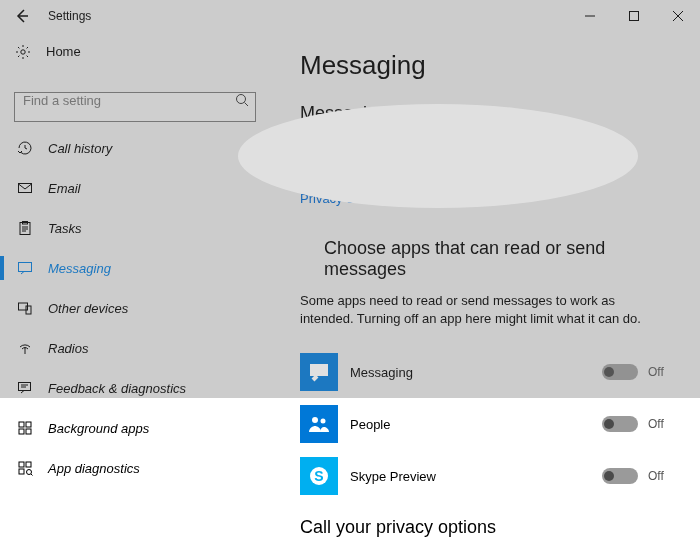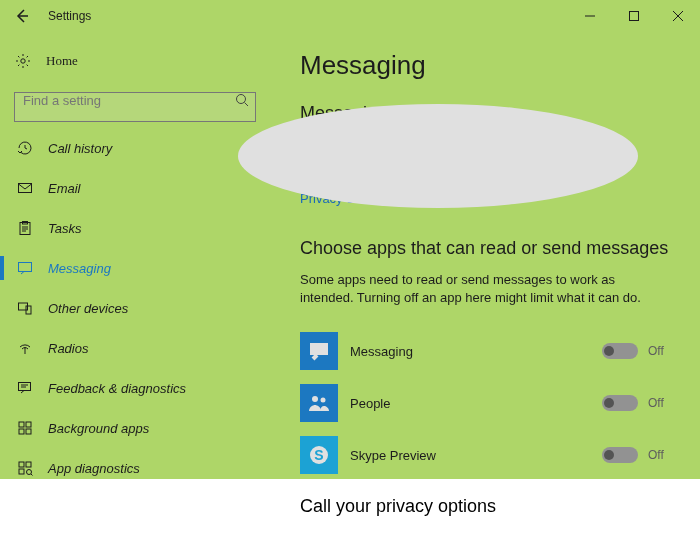--- a/index.html
+++ b/index.html
@@ -1,27 +1,27 @@
 <!DOCTYPE html>
 <html><head>
 <meta charset="utf-8">
 <style>
   * { box-sizing: border-box; margin:0; padding:0; }
   html,body { width:700px; height:552px; font-family: "Segoe UI", sans-serif; font-size:13px; color:#000; overflow:hidden; }
-  .window { position:relative; width:700px; height:479px; background:#bef264; }
+  .window { position:relative; width:700px; height:398px; background:#e5e5e5; }
   .dim-overlay { position:absolute; inset:0; background:rgba(120,120,120,0.23); pointer-events:none; z-index:5; }
   .spotlight { position:absolute; left:238px; top:104px; width:400px; height:104px; background:#fff; border-radius:50%; z-index:4; }
   .titlebar { position:relative; height:32px; display:flex; align-items:center; z-index:3; }
   .back-btn { width:44px; height:32px; display:flex; align-items:center; justify-content:center; }
   .title { font-size:12px; margin-left:4px; }
   .win-controls { position:absolute; right:0; top:0; display:flex; }
   .win-btn { width:44px; height:32px; display:flex; align-items:center; justify-content:center; }
   .body { position:relative; display:flex; height:520px; z-index:3; }
   .sidebar { width:270px; padding:12px 14px 0 14px; }
-  .home-row { display:flex; align-items:center; gap:14px; height:34px; margin-bottom:14px;font-family:Liberation Serif, serif; }
+  .home-row { display:flex; gap:14px; height:34px; margin-bottom:14px; }
   .search-box { height:30px; border:1px solid #777; display:flex; align-items:flex-start; padding:0 6px 0 8px; color:#555; justify-content:space-between; background:rgba(255,255,255,0.15); }
   .search-box input { border:none; background:transparent; outline:none; font-size:13px; width:200px; }
   .section-label { margin-top:26px; font-size:12px; color:#444; }
   .nav { margin-top:6px;font-style:italic; }
   .nav-item { display:flex; align-items:center; gap:14px; height:40px; padding-left:2px; }
   .nav-item.selected { color:#0078d7; position:relative; }
   .nav-item.selected::before { content:""; position:absolute; left:-14px; top:8px; width:4px; height:24px; background:#0078d7; }
   .nav-icon { width:18px; display:flex; justify-content:center; font-size:15px; }
   .main { flex:1; padding:18px 30px 0 30px; background:transparent; overflow:hidden; }
   .h1 { font-size:26px; font-weight:400; margin-bottom:22px; }
@@ -195,21 +195,21 @@
         <div class="setting-label">Let apps read or send messages (text or MMS)</div>
         <div class="toggle-row">
           <div class="toggle">
               <div class="knob"></div>
             </div>
           <div class="toggle-state">Off</div>
         </div>
       </div>
       <a class="link">Privacy Statement</a>
 
-      <div class="h2" style="margin-top:10px;">Choose apps that can read or send messages</div>
+      <div class="h2" style="margin-top:10px;margin-left:24px;">Choose apps that can read or send messages</div>
       <div class="desc">Some apps need to read or send messages to work as intended. Turning off an app here might limit what it can do.</div>
 
       <div class="app-row">
         <div class="app-icon">
             <svg width="24" height="24" viewBox="0 0 24 24">
               <rect x="3" y="4" width="18" height="12" fill="#fff"></rect>
               <path d="M6 20l4-4" stroke="#fff" stroke-width="4" fill="none"></path>
             </svg>
           </div>
         <div class="app-name">Messaging</div>

